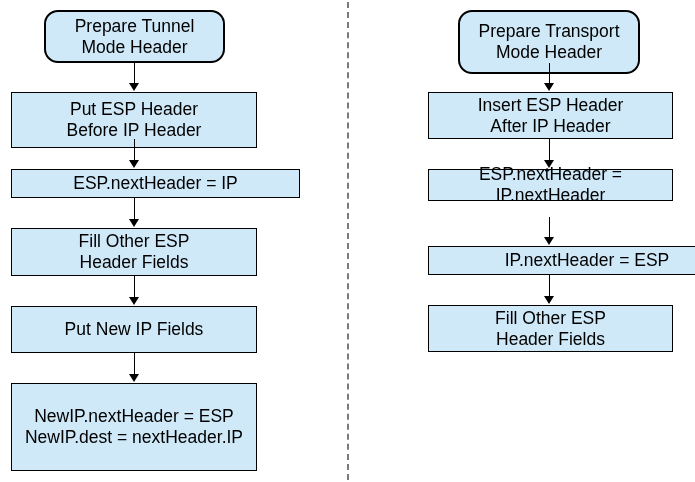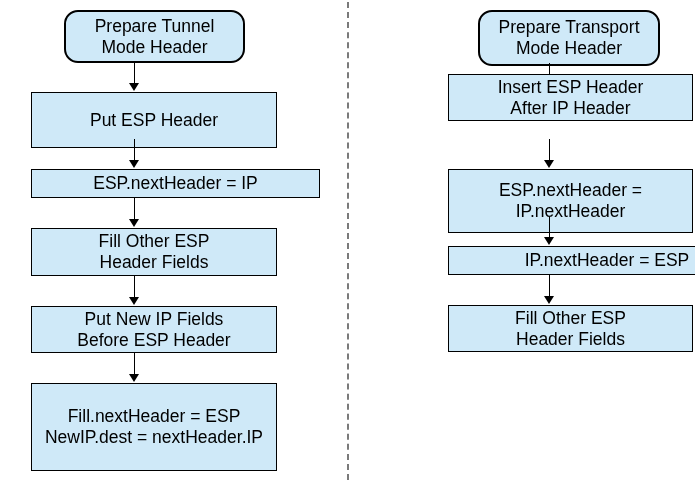--- a/index.html
+++ b/index.html
@@ -25,21 +25,20 @@
     background: var(--box-fill);
     border: 1.5px solid var(--box-border);
     display: flex;
     flex-direction: column;
     justify-content: center;
     align-items: center;
     text-align: center;
     font-size: 17.5px;
     line-height: 21px;
     white-space: nowrap;
-    margin-left: 20px;
   }
   .node.rounded {
     border-radius: 14px;
     border-width: 2px;
   }
   .arrow { position: absolute; width: 11px; }
   .arrow .shaft {
     position: absolute;
     left: 4.5px; top: 0;
     width: 1.6px;
@@ -73,20 +72,21 @@
     <span>Mode Header</span>
   </div>
 
   <div class="arrow" style="left:129px; top:63px; height:28px;">
     <div class="shaft"></div>
     <div class="head"></div>
   </div>
 
   <div class="node" style="left:11px; top:92px; width:246px; height:56px;">
     <span>Put ESP Header</span>
+    <span>Before IP Header</span>
   </div>
 
   <div class="arrow" style="left:129px; top:139px; height:29px;">
     <div class="shaft"></div>
     <div class="head"></div>
   </div>
 
   <div class="node" style="left:11px; top:169px; width:289px; height:29px;">
     <span>ESP.nextHeader = IP</span>
   </div>
@@ -101,54 +101,53 @@
     <span>Header Fields</span>
   </div>
 
   <div class="arrow" style="left:129px; top:276px; height:29px;">
     <div class="shaft"></div>
     <div class="head"></div>
   </div>
 
   <div class="node" style="left:11px; top:306px; width:246px; height:47px;">
     <span>Put New IP Fields</span>
-    <span>Before ESP Header</span>
   </div>
 
   <div class="arrow" style="left:129px; top:353px; height:29px;">
     <div class="shaft"></div>
     <div class="head"></div>
   </div>
 
   <div class="node" style="left:11px; top:383px; width:246px; height:88px;">
-    <span>Fill.nextHeader = ESP</span>
+    <span>NewIP.nextHeader = ESP</span>
     <span>NewIP.dest = nextHeader.IP</span>
   </div>
 
-  <div class="node rounded" style="left:458px; top:10px; width:182px; height:56px;">
+  <div class="node rounded" style="left:458px; top:10px; width:182px; height:64px;">
     <span>Prepare Transport</span>
     <span>Mode Header</span>
   </div>
 
   <div class="arrow" style="left:544px; top:63px; height:28px;">
     <div class="shaft"></div>
     <div class="head"></div>
   </div>
 
-  <div class="node" style="left:428px; top:74px; width:245px; height:47px;">
+  <div class="node" style="left:428px; top:92px; width:245px; height:47px;">
     <span>Insert ESP Header</span>
     <span>After IP Header</span>
   </div>
 
   <div class="arrow" style="left:544px; top:139px; height:29px;">
     <div class="shaft"></div>
     <div class="head"></div>
   </div>
 
-  <div class="node" style="left:428px; top:169px; width:245px; height:64px;">
+  <div class="node" style="left:428px; top:169px; width:245px; height:32px;">
     <span>ESP.nextHeader =</span>
     <span>IP.nextHeader</span>
   </div>
 
   <div class="arrow" style="left:544px; top:217px; height:28px;">
     <div class="shaft"></div>
     <div class="head"></div>
   </div>
 
   <div class="node" style="left:428px; top:246px; width:290px; height:29px;padding-left:28px;">

